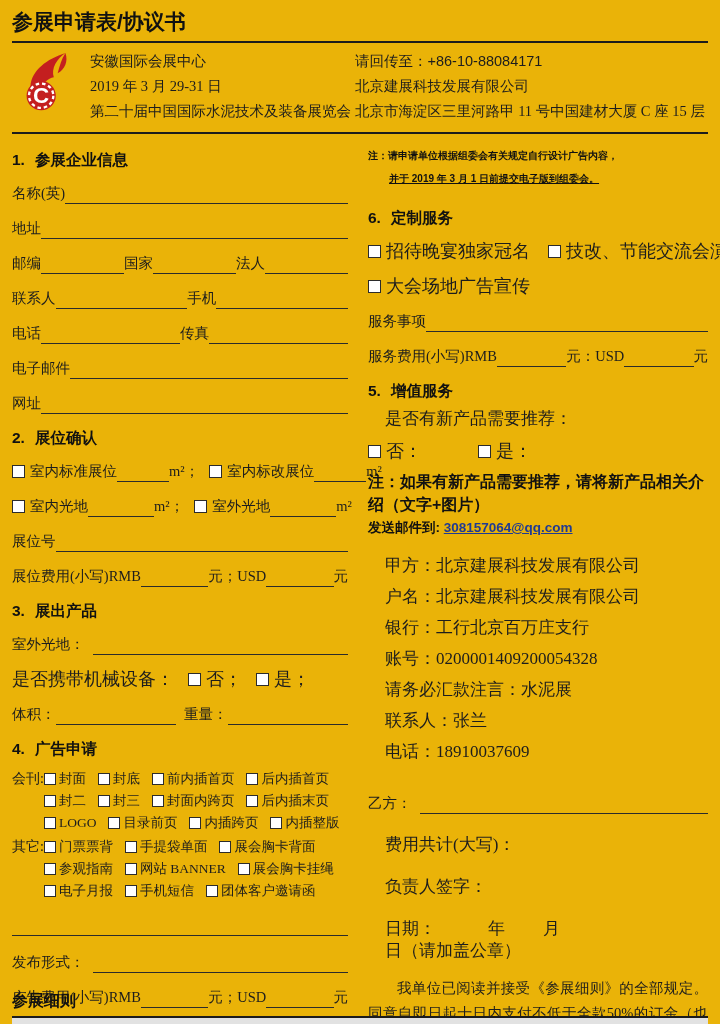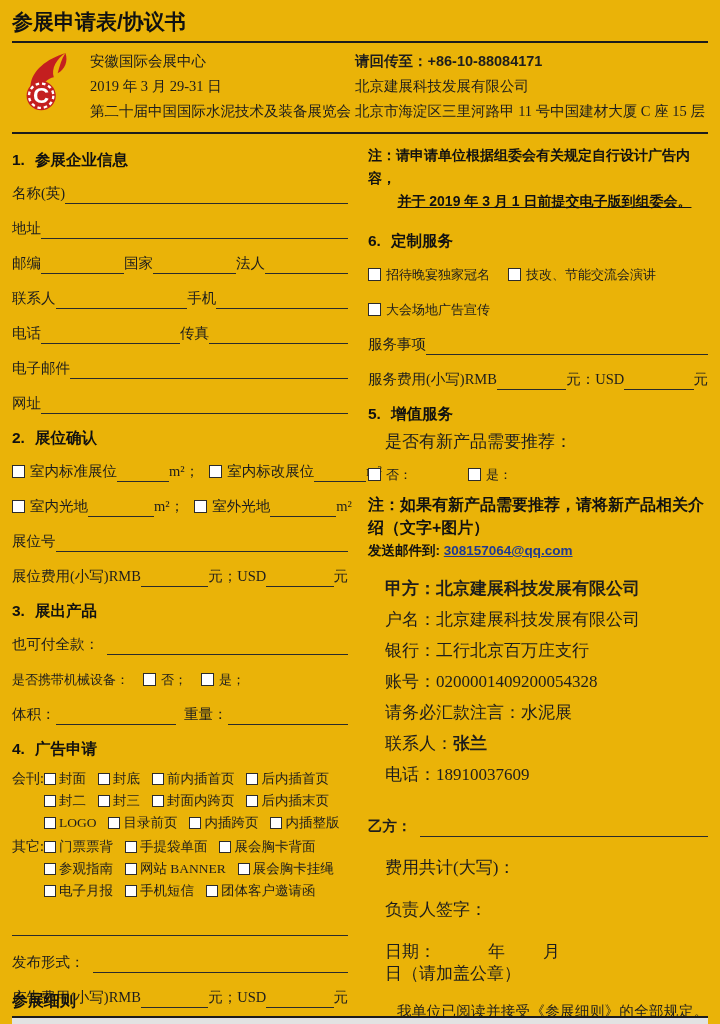--- a/index.html
+++ b/index.html
@@ -8,52 +8,52 @@
   .page { width:720px; height:1024px; position:relative; overflow:hidden; background:#eab308; padding:6px 12px 0 12px; }
 
   .doc-title { font-family:"Liberation Sans","DejaVu Sans",sans-serif; font-weight:bold; font-size:21px; color:#111; padding:2px 0 5px 0; }
   .rule { border-top:2px solid #1c1c1c; }
 
   .head { display:flex; align-items:center; padding:6px 0 8px 0; }
   .head-logo { flex:0 0 78px; }
   .head-col { font-size:14.5px; line-height:25px; }
   .head-col.left { width:265px; }
   .head-col.right { flex:1; }
-  .b-sans { font-family:"Liberation Sans","DejaVu Sans",sans-serif; font-weight:bold; }
+  .b-sans { font-family:"Liberation Sans","DejaVu Sans",sans-serif; font-weight:normal; }
 
   .columns { display:flex; gap:20px; margin-top:10px; }
   .col-left { width:336px; flex:0 0 336px; }
   .col-right { flex:1; min-width:0; }
 
   .sec-h { font-family:"Liberation Sans","DejaVu Sans",sans-serif; font-weight:bold; font-size:15.5px; color:#111; margin:6px 0 12px 0; }
   .sec-h .num { margin-right:10px; }
 
   .row { display:flex; align-items:flex-end; font-size:14.5px; line-height:21px; margin-bottom:14px; }
   .row .lbl { white-space:nowrap; }
   .uline { flex:1 1 auto; border-bottom:1px solid #2b2b2b; height:20px; min-width:14px; }
   .uline.u-fix { flex:0 0 52px; }
   .uline.u-fix2 { flex:0 0 66px; }
   .gap-s { width:8px; flex:0 0 8px; }
 
   .cb { display:inline-block; width:13px; height:13px; border:1.5px solid #2b2b2b; background:#fff; margin-right:5px; flex:0 0 auto; align-self:center; }
   .opt { display:flex; align-items:center; white-space:nowrap; }
 
-  .row-cb { display:flex; align-items:center; font-size:13px; line-height:21px; margin-bottom:14px; gap:14px; }
+  .row-cb { display:flex; align-items:center; font-size:18px; line-height:21px; margin-bottom:14px; gap:14px; }
 
   .adv-group { display:flex; font-size:14px; margin-bottom:2px; }
   .adv-lbl { white-space:nowrap; flex:0 0 auto; line-height:21px; }
   .adv-rows { flex:1; }
   .adv-row { display:flex; gap:12px; line-height:21px; margin-bottom:1px; }
   .adv-row .opt { font-size:13.5px;text-align:center; }
   .adv-row .cb { width:12px; height:12px; border-width:1.4px; margin-right:3px; }
 
   .blank-row { border-bottom:1px solid #2b2b2b; height:24px; margin:10px 0 16px 0; }
 
   
-  .note { font-family:"Liberation Sans","DejaVu Sans",sans-serif; font-weight:bold; font-size:14px; line-height:23px; color:#111; }
+  .note { font-family:"Liberation Sans","DejaVu Sans",sans-serif; font-weight:bold; font-size:10px; line-height:23px; color:#111; }
   .note.indent { padding-left:2.1em; }
   .r-line { font-size:17px; line-height:22px; margin-bottom:11px;margin-left:17px; }
   .mail-link { color:#1f3a93; text-decoration:underline; font-family:"Liberation Sans","DejaVu Sans",sans-serif; font-weight:bold; }
   .bank .r-line { margin-bottom:9px; }
   .agree { font-size:14.5px; line-height:25px; text-indent:2em; text-align:justify; margin-top:14px; }
   .date-row span { white-space:nowrap; }
   .date-sp1 { display:inline-block; width:52px; }
   .date-sp2 { display:inline-block; width:38px; }
   .date-sp3 { display:inline-block; width:44px; }
 
@@ -180,21 +180,21 @@
         <span class="lbl">元；USD</span>
         <span class="uline"></span>
         <span class="lbl">元</span>
       </div>
 
       <div class="sec-h">
         <span class="num">3.</span><span>展出产品</span>
       </div>
 
       <div class="row">
-        <span class="lbl">也可付全款：</span>
+        <span class="lbl">室外光地：</span>
         <span class="gap-s"></span>
         <span class="uline"></span>
       </div>
       <div class="row-cb">
         <span class="lbl">是否携带机械设备：</span>
         <span class="opt">
           <span class="cb"></span>
           <span>否；</span>
         </span>
         <span class="opt">

